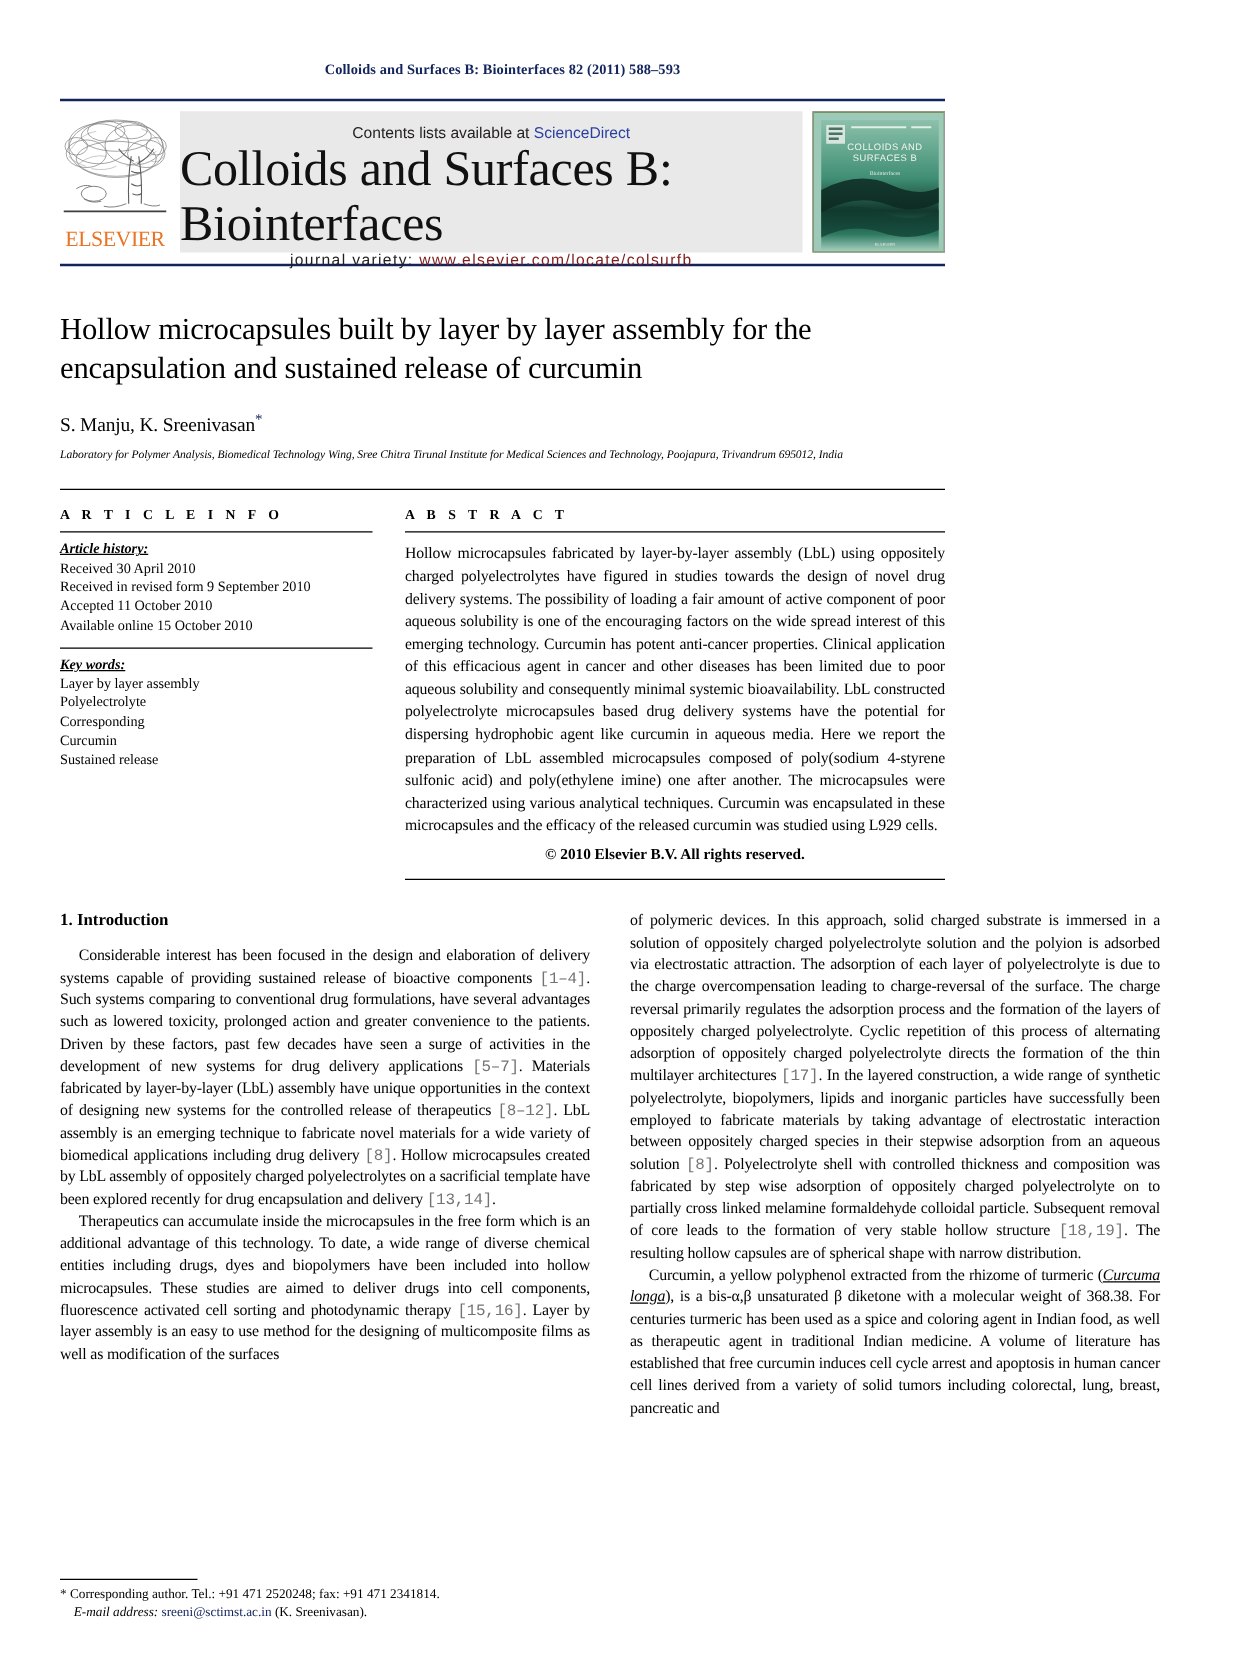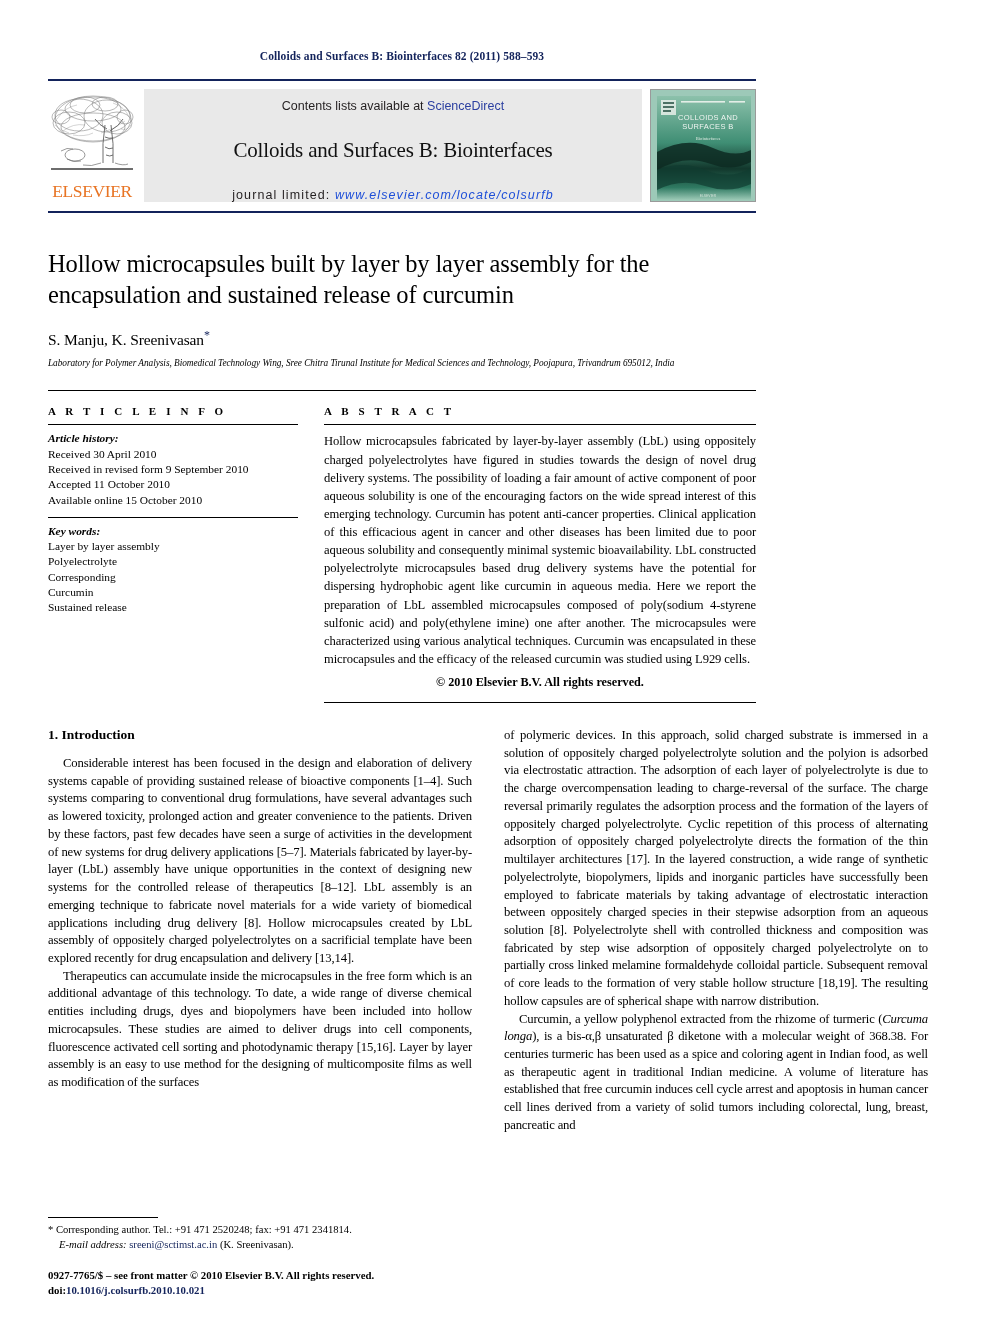--- a/index.html
+++ b/index.html
@@ -66,32 +66,32 @@
     padding: 10px 0 0 0;
   }
   .contents-line {
     font-family: "Liberation Sans", sans-serif;
     font-size: 12.5px;
     color: #231f20;
   }
   .contents-line .sd-link { color: #2b3fa0; }
   .journal-title {
     font-family: "Liberation Serif", serif;
-    font-size: 21px;
+    font-size: 40px;
     color: #111111;
     letter-spacing: -0.2px;
     line-height: 1.1;
   }
   .homepage-line {
     font-family: "Liberation Sans", sans-serif;
     font-size: 12.5px;
     color: #231f20;
     letter-spacing: 1.1px;
   }
-  .homepage-line .hp-url { color: #1d4ed8; font-style: italic; }
+  .homepage-line .hp-url { color: #7f1d1d; }
 
   .cover-thumb {
     width: 106px;
     flex: 0 0 106px;
     border: 1px solid #9a9a9a;
     position: relative;
     overflow: hidden;
     background: #4d7c0f;
   }
 
@@ -165,22 +165,22 @@
   }
   .para {
     font-size: 12.7px;
     line-height: 1.395;
     text-align: justify;
     margin: 0;
     text-indent: 15px;
     letter-spacing: -0.15px;
   }
   .para.cont { text-indent: 0; }
-  .ref { color: #000000; }
-  .ital { font-style: italic; }
+  .ref { color: #737373; font-family: Liberation Mono, monospace; }
+  .ital { font-style: italic; text-decoration: underline; }
 
   
   .footnote-area { position: absolute; left: 48px; bottom: 25px; width: 424px; }
   .fn-rule { border-top: 1px solid #000; width: 110px; margin-bottom: 5px; }
   .fn-text { font-size: 10.6px; line-height: 1.36; }
   .fn-text .em { font-style: italic; }
   .fn-text .maillink { color: #13235b; }
   .issn-block { margin-top: 16px; font-size: 10.8px; line-height: 1.38; font-weight: bold; }
   .doi-link { color: #13235b; }
 </style>
@@ -245,21 +245,21 @@
       </div>
       <div class="elsevier-word">ELSEVIER</div>
     </div>
 
     <div class="masthead-center">
       <div class="contents-line">
         <span>Contents lists available at </span><span class="sd-link">ScienceDirect</span>
       </div>
       <div class="journal-title">Colloids and Surfaces B: Biointerfaces</div>
       <div class="homepage-line">
-        <span>journal limited: </span><span class="hp-url">www.elsevier.com/locate/colsurfb</span>
+        <span>journal variety: </span><span class="hp-url">www.elsevier.com/locate/colsurfb</span>
       </div>
     </div>
 
     <div class="cover-thumb">
       <svg viewBox="0 0 106 121" width="106" height="121" preserveAspectRatio="none" aria-hidden="true">
         <defs>
           <linearGradient id="cvg" x1="0" y1="0" x2="0" y2="1">
             <stop offset="0%" stop-color="#8cc1ab"></stop>
             <stop offset="45%" stop-color="#3f8e74"></stop>
             <stop offset="70%" stop-color="#12372c"></stop>
@@ -347,19 +347,15 @@
   <div class="footnote-area">
     <div class="fn-rule"></div>
     <div class="fn-text">
       <div>* Corresponding author. Tel.: +91 471 2520248; fax: +91 471 2341814.</div>
       <div style="padding-left:11px;">
         <span class="em">E-mail address:</span>
         <span class="maillink">sreeni@sctimst.ac.in</span>
         <span>(K. Sreenivasan).</span>
       </div>
     </div>
-    <div class="issn-block">
-      <div>0927-7765/$ – see front matter © 2010 Elsevier B.V. All rights reserved.</div>
-      <div><span>doi:</span><span class="doi-link">10.1016/j.colsurfb.2010.10.021</span></div>
-    </div>
   </div>
 
 </div>
 
 </body></html>

